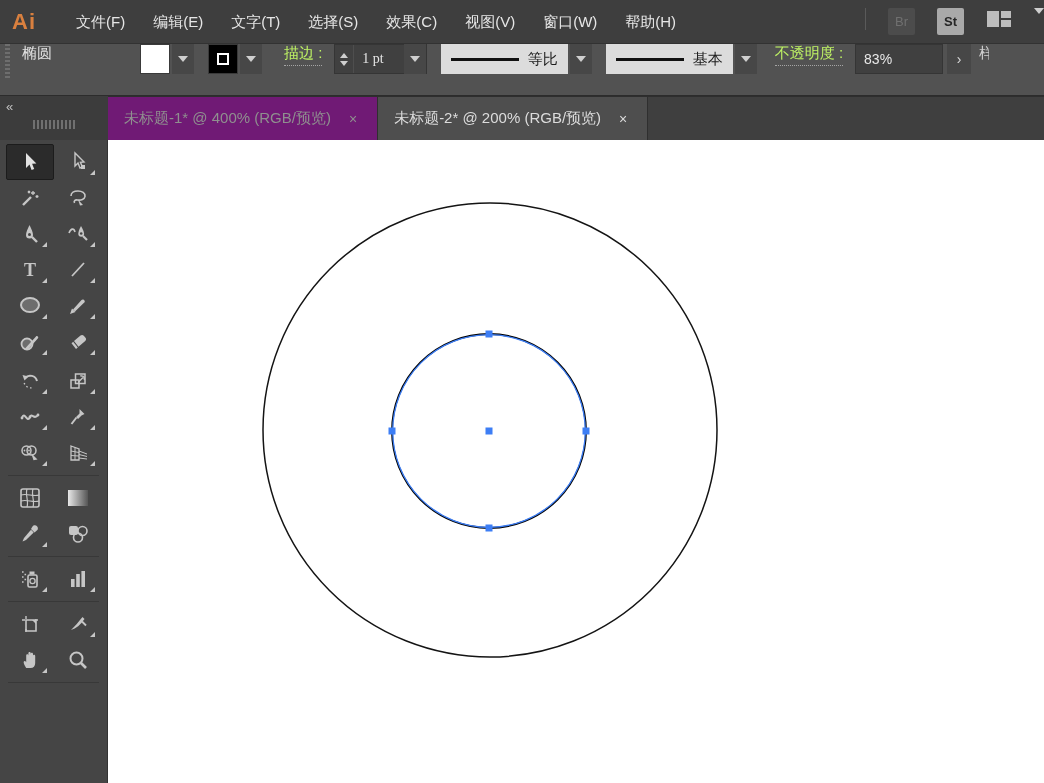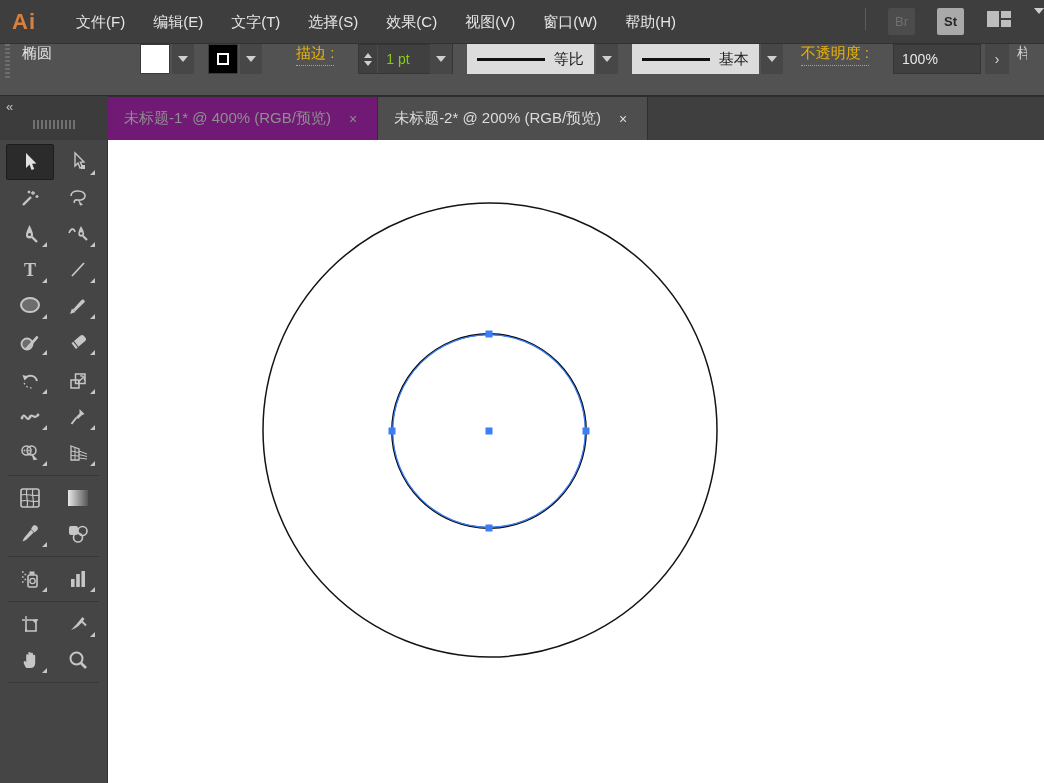--- a/index.html
+++ b/index.html
@@ -25,26 +25,26 @@
     background:#525252; display:flex; align-items:flex-start; border-bottom:1px solid #2c2c2c;}
   #cb-grip { width:5px; height:36px; margin-left:5px;
     background:repeating-linear-gradient(#6e6e6e 0 2px, transparent 2px 4px); }
   #context-label { color:#e3e3e3; font-size:15px; margin:0 0 0 12px; width:118px;}
   .swatch-group { display:flex; align-items:center; margin-right:14px; }
   .swatch-btn { width:30px; height:30px; border:1px solid #3a3a3a; }
   #fill-swatch { background:#ffffff; }
   #stroke-swatch { background:#000; display:flex; align-items:center; justify-content:center; }
   #stroke-swatch .hole { width:12px; height:12px; background:#000; border:2px solid #fff; outline:2px solid #000;}
   .dd-chev-btn { width:22px; height:30px; background:#474747; display:flex; align-items:center; justify-content:center; margin-left:2px;}
-  .dotted-label { color:#eab308; font-size:15px; border-bottom:1px dotted #a5a5a5; padding-bottom:2px; margin:0 20px;}
+  .dotted-label { color:#bef264; font-size:15px; border-bottom:1px dotted #a5a5a5; padding-bottom:2px; margin:0 8px;}
   #stroke-field { display:flex; align-items:center; background:#404040; border:1px solid #353535; height:30px; margin-left:4px;}
   #spinner { display:flex; flex-direction:column; justify-content:center; gap:3px; padding:0 5px; border-right:1px solid #4e4e4e; height:100%;}
   .spin-up { width:0; height:0; border-left:4px solid transparent; border-right:4px solid transparent; border-bottom:5px solid #cfcfcf;}
   .spin-dn { width:0; height:0; border-left:4px solid transparent; border-right:4px solid transparent; border-top:5px solid #cfcfcf;}
-  #stroke-val { color:#84cc16; font-size:14px; font-family:Liberation Sans, sans-serif; padding:0 20px 0 8px;}
+  #stroke-val { color:#e5e5e5; font-size:14px; font-family:Liberation Serif, serif; padding:0 20px 0 8px;}
   #stroke-field .dd-chev-btn { background:#474747; margin-left:0;}
   .light-dd { display:flex; align-items:center; height:30px; margin-left:14px;}
   .light-dd .face { background:#dcdcdc; height:30px; display:flex; align-items:center; padding:0 10px; gap:9px;}
   .stroke-line { width:68px; height:3px; background:#111; }
   .light-dd .lbl { color:#1c1c1c; font-size:15px; }
   #opacity-field { background:#404040; border:1px solid #353535; height:30px; width:88px;
     color:#e8e8e8; font-size:14px; display:flex; align-items:center; padding-left:8px; margin-left:4px;}
   #opacity-next-btn { width:24px; height:30px; background:#474747; color:#ddd; display:flex;
     align-items:center; justify-content:center; font-size:14px; margin-left:4px;}
   #partial-style { color:#cfcfcf; font-size:15px; margin-left:8px; width:10px; overflow:hidden; white-space:nowrap;}
@@ -151,21 +151,21 @@
       <div class="stroke-line"></div>
       <span class="lbl">基本</span>
     </div>
     <div class="dd-chev-btn">
         <div class="chev"></div>
       </div>
   </div>
 
   <span class="dotted-label" style="margin-left:18px;">不透明度 :</span>
   <div id="opacity-field">
-    <span>100%</span>
+    <span>83%</span>
   </div>
   <div id="opacity-next-btn">›</div>
   <span id="partial-style">样</span>
 </div>
 
 <div id="panel-corner"></div>
 <span id="collapse-btn">«</span>
 <div id="panel-grip"></div>
 
 <div id="tabstrip">

